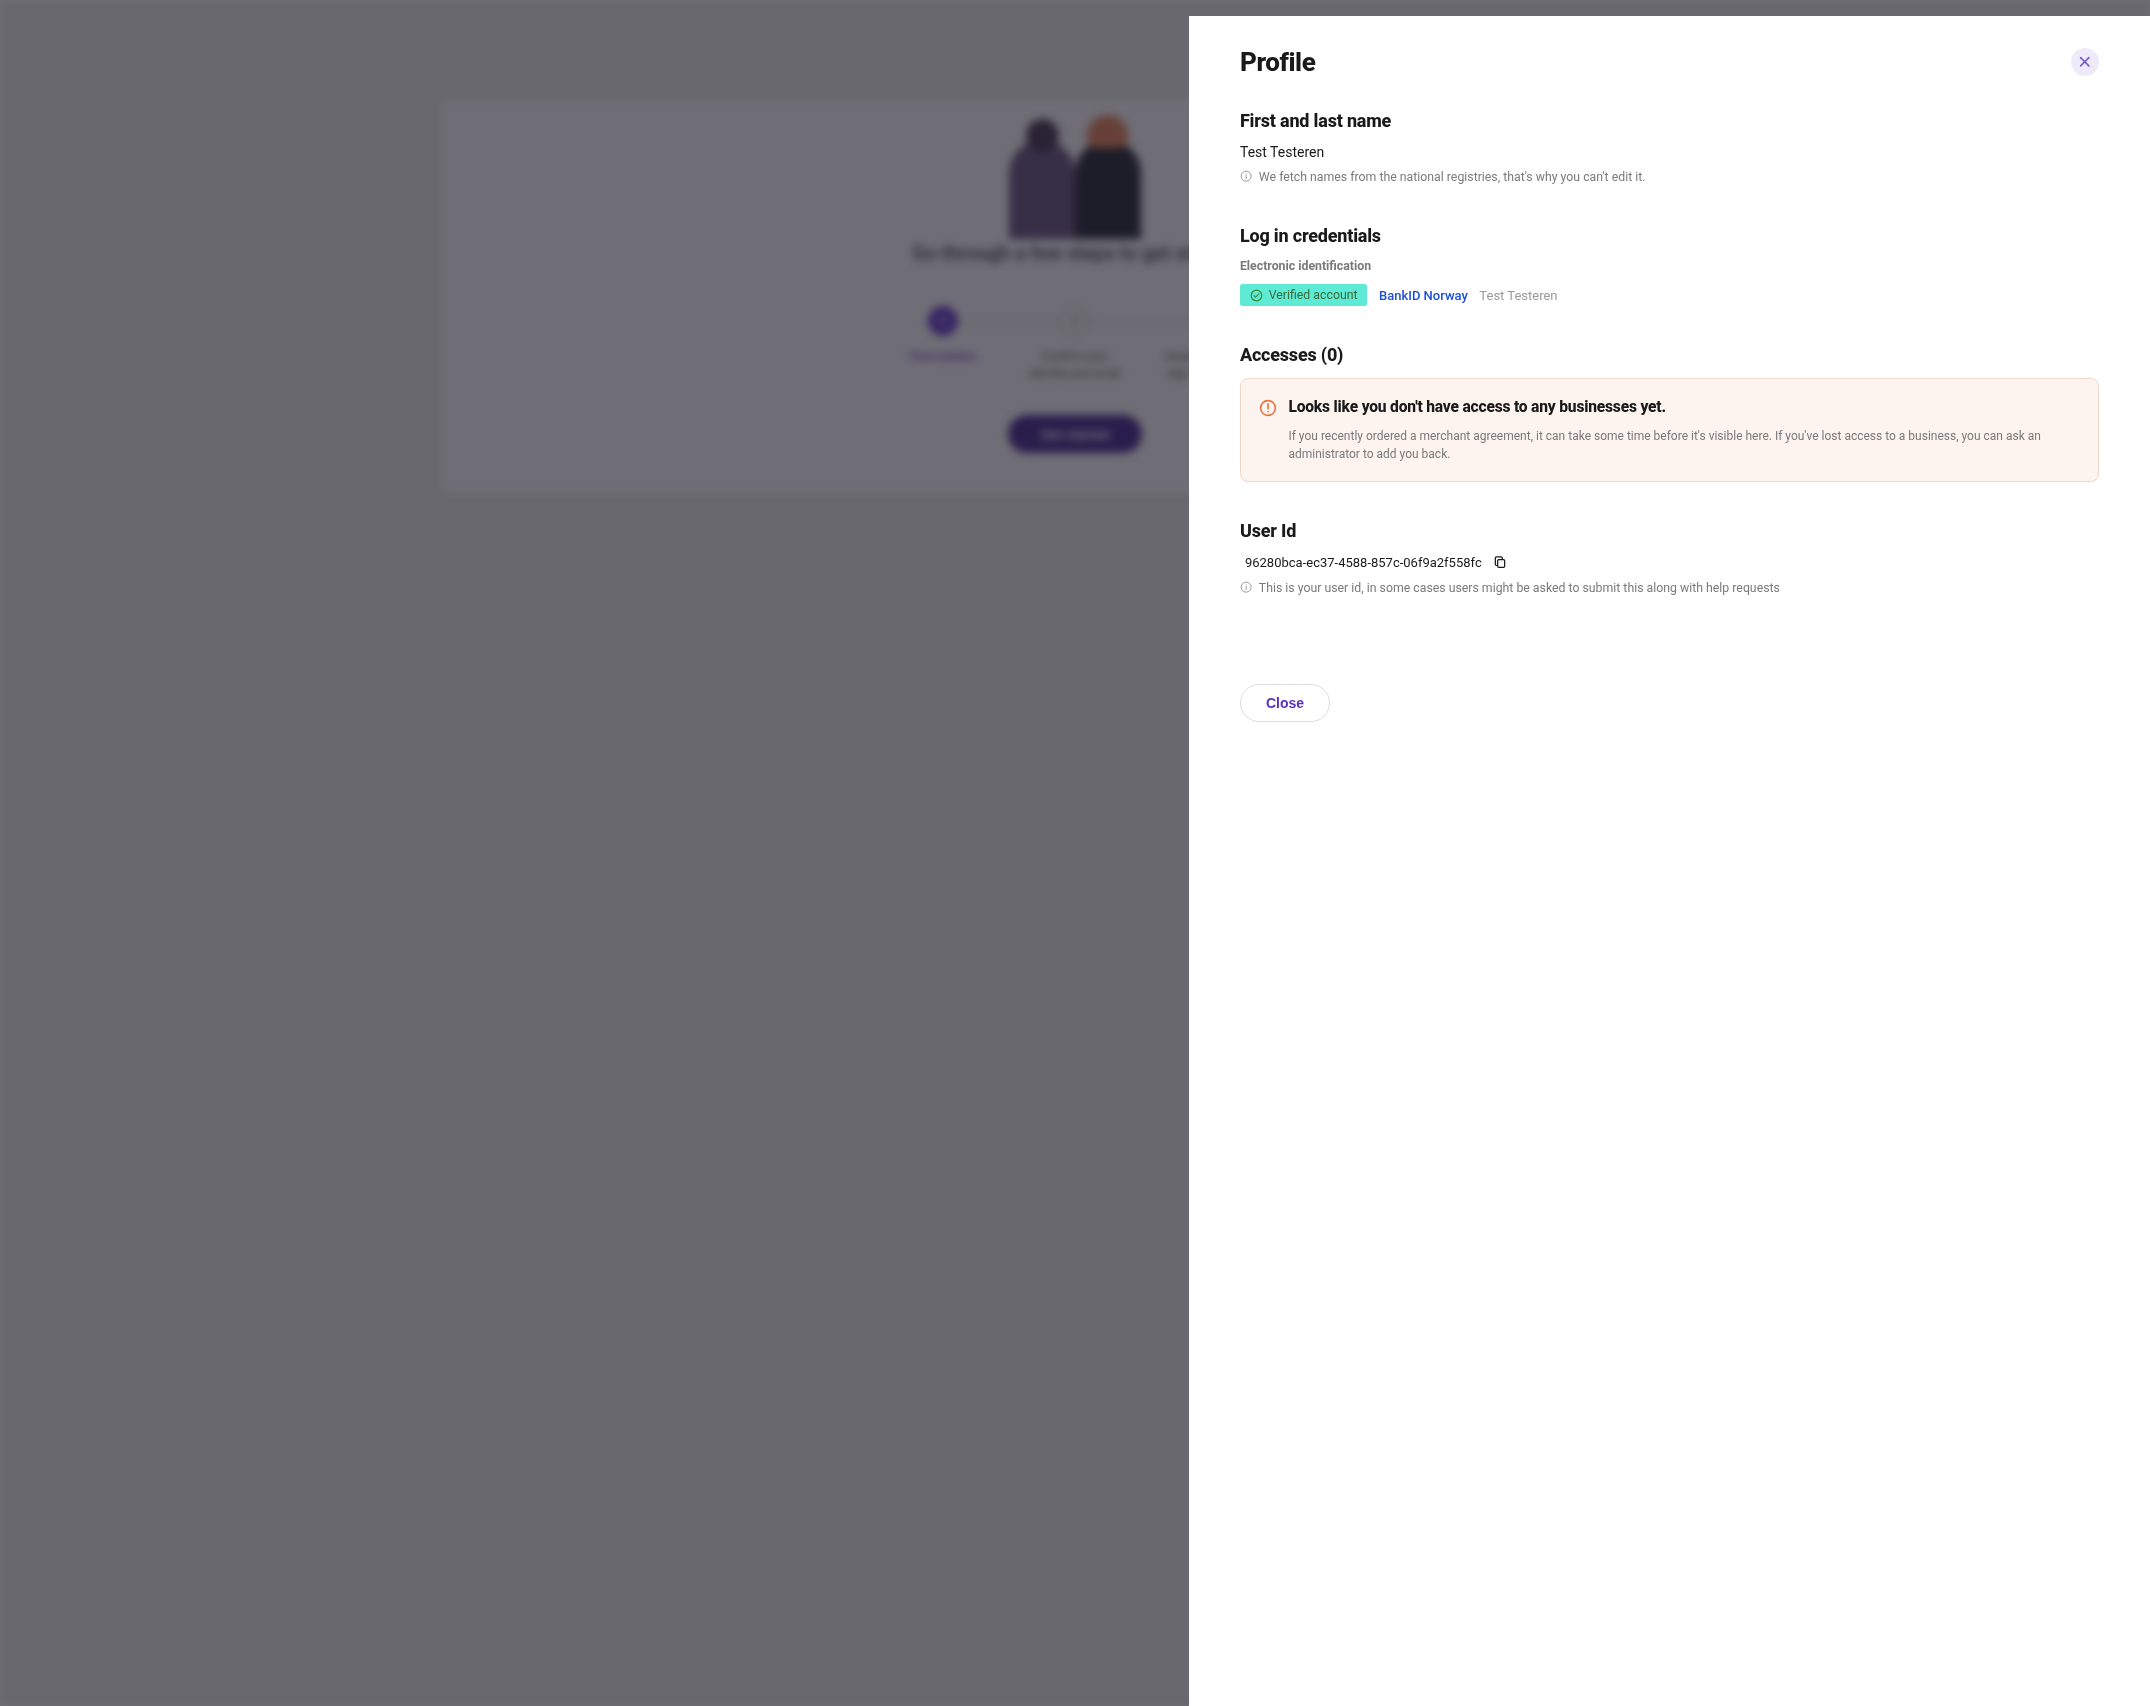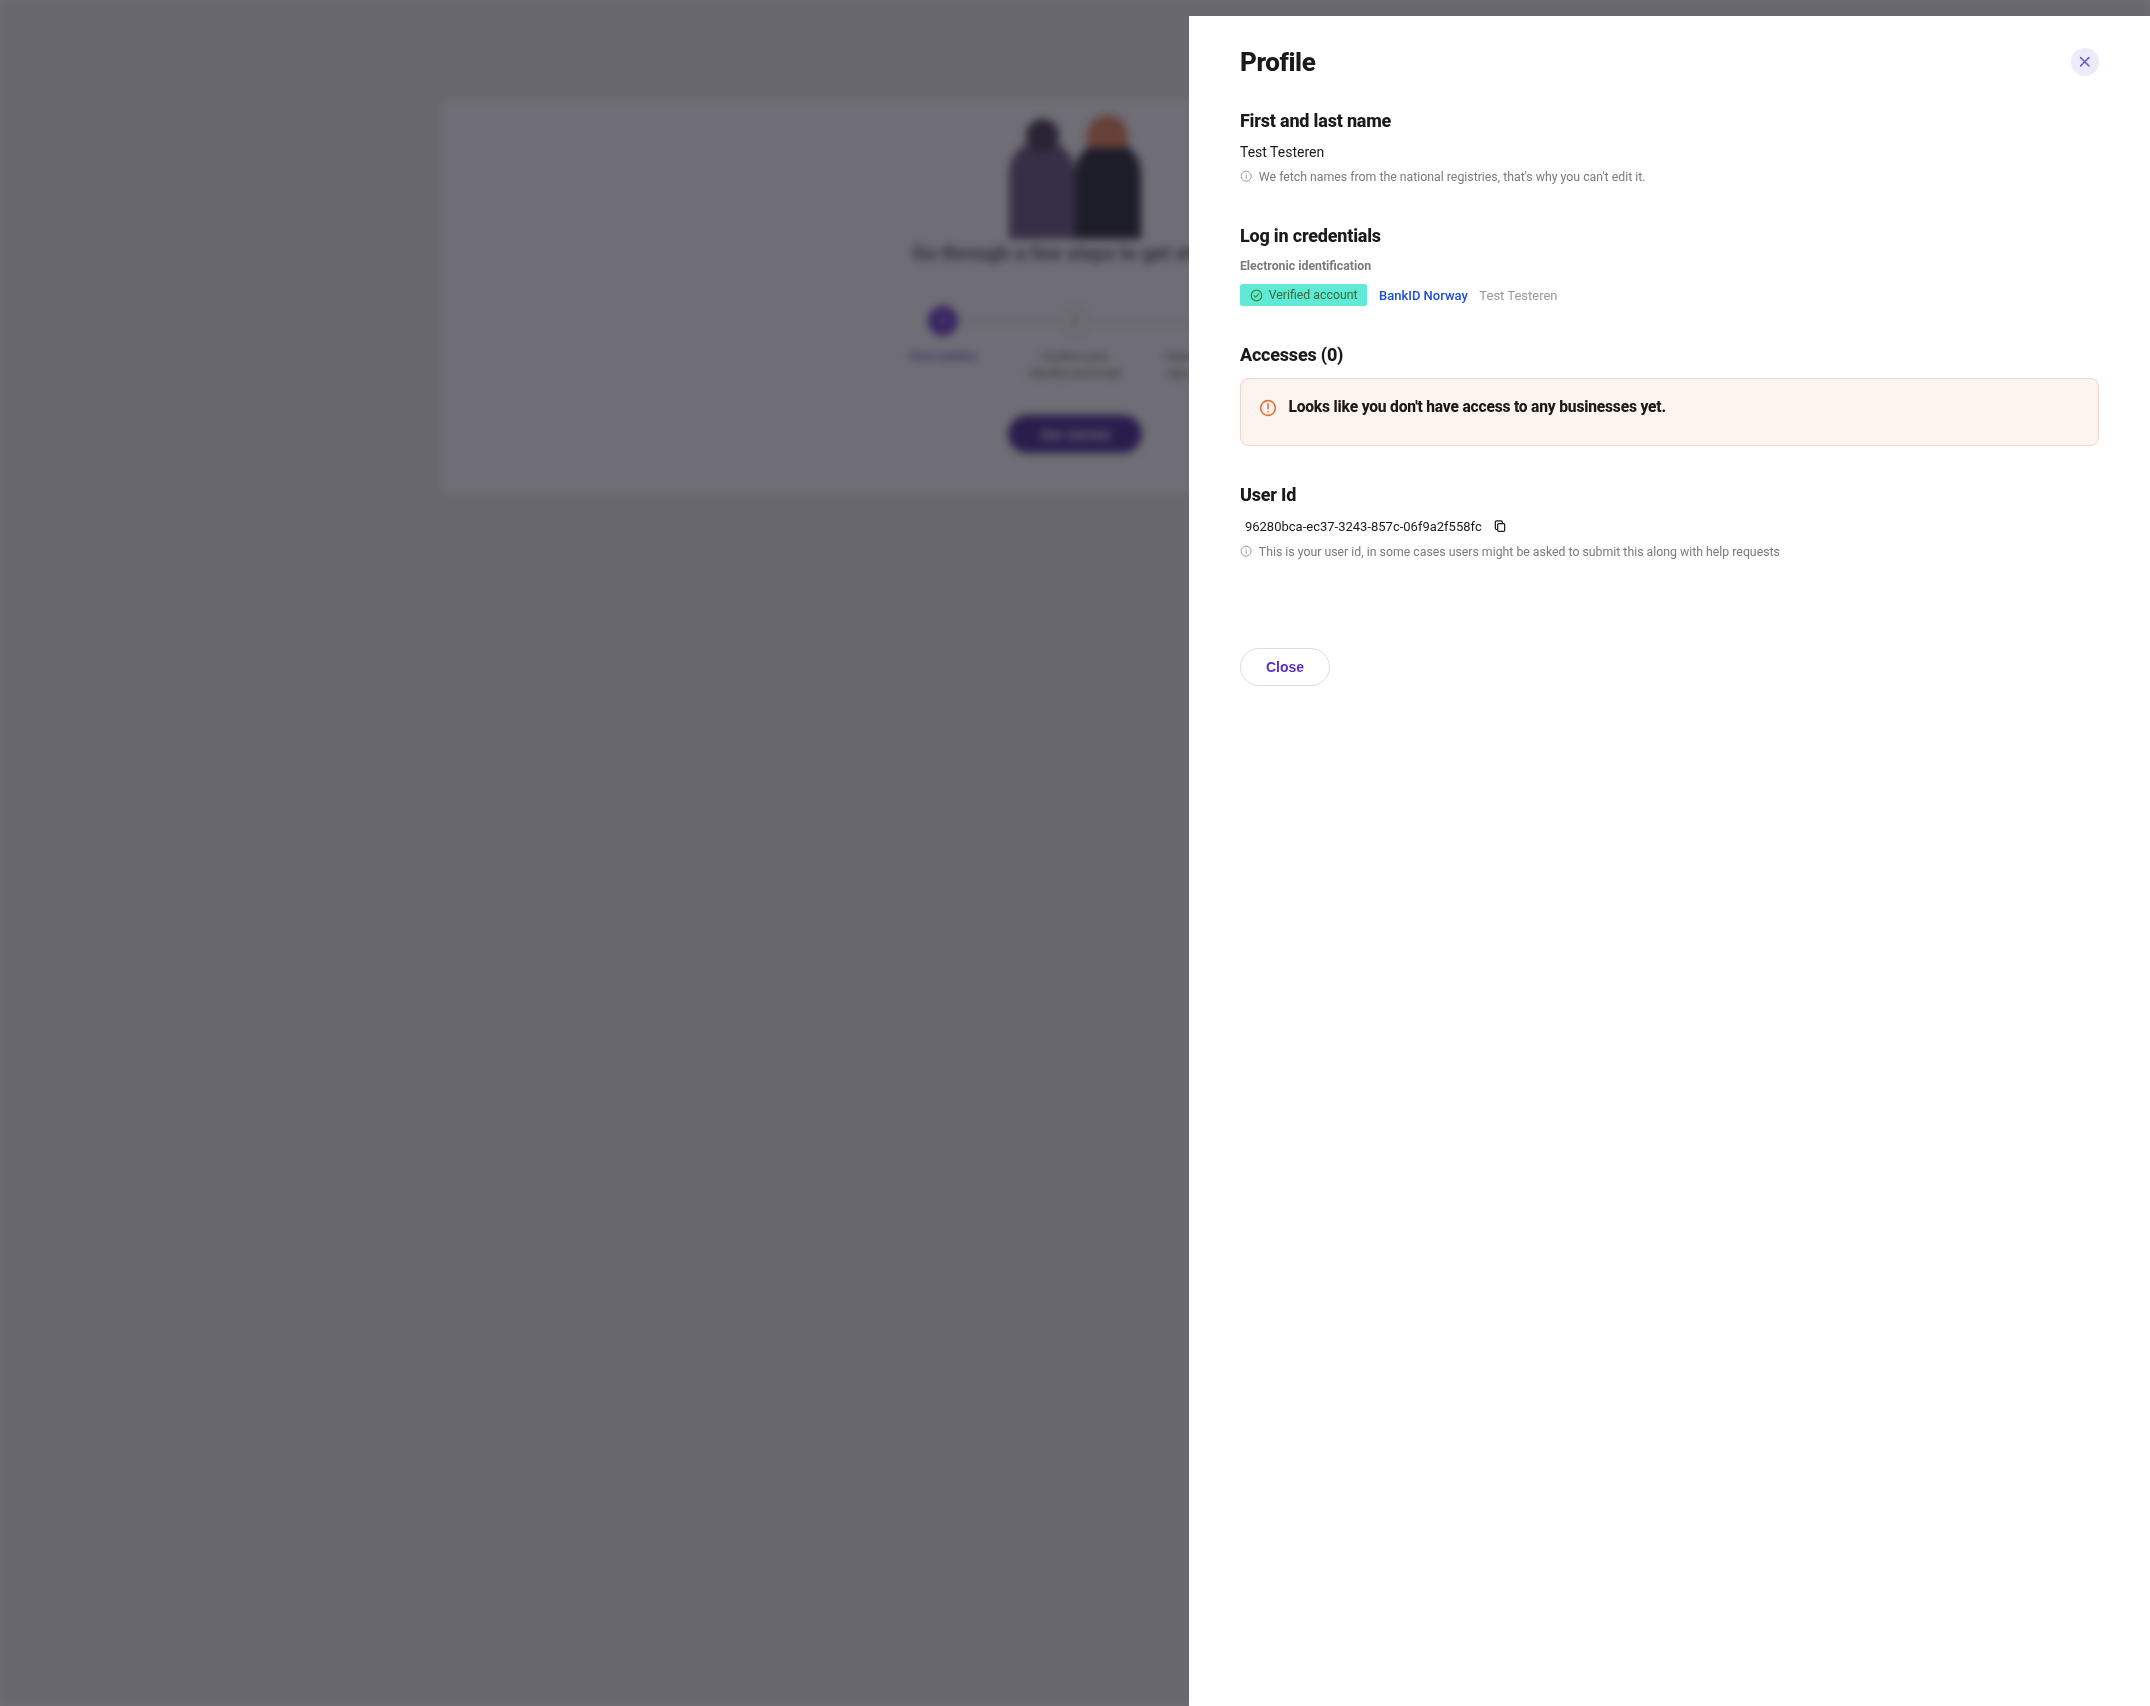--- a/index.html
+++ b/index.html
@@ -481,31 +481,32 @@
       <h2 class="section-title">Accesses (0)</h2>
     </div>
     <div class="alert-box">
       <svg class="alert-icon" viewBox="0 0 22 22" fill="none" stroke="#E8713D" stroke-width="2">
         <circle cx="11" cy="11" r="9"></circle>
         <line x1="11" y1="6" x2="11" y2="12" stroke-linecap="round"></line>
         <circle cx="11" cy="15.5" r="1" fill="#E8713D" stroke="none"></circle>
       </svg>
       <div class="alert-content">
         <div class="alert-title">Looks like you don't have access to any businesses yet.</div>
+        <div class="alert-text">If you recently ordered a merchant agreement, it can take some time before it's visible here. If you've lost access to a business, you can ask an administrator to add you back.</div>
       </div>
     </div>
   </div>
 
   
   <div class="section">
     <div class="section-header">
       <h2 class="section-title">User Id</h2>
     </div>
     <div class="userid-row">
-      <span class="userid-value">96280bca-ec37-3243-857c-06f9a2f558fc</span>
+      <span class="userid-value">96280bca-ec37-4588-857c-06f9a2f558fc</span>
       <button class="copy-btn">
         <svg viewBox="0 0 18 18" fill="none" stroke="#1a1a1a" stroke-width="1.6" stroke-linejoin="round">
           <rect x="6" y="6" width="9" height="10" rx="1.5"></rect>
           <path d="M12 6 V4 a1.5 1.5 0 0 0 -1.5 -1.5 H4.5 A1.5 1.5 0 0 0 3 4 v8 a1.5 1.5 0 0 0 1.5 1.5 H6"></path>
         </svg>
       </button>
     </div>
     <div class="info-row">
       <svg class="info-icon" viewBox="0 0 16 16" fill="none" stroke="#9a9a9a" stroke-width="1.3">
         <circle cx="8" cy="8" r="6.5"></circle>

